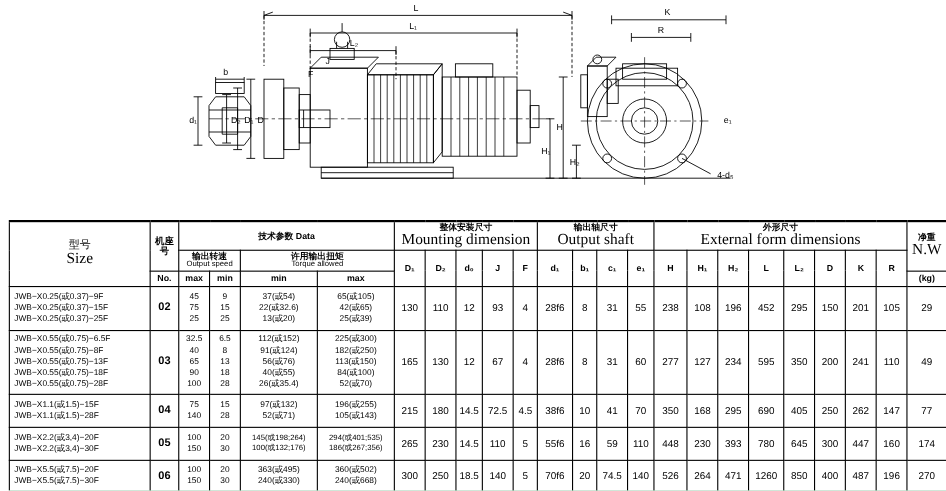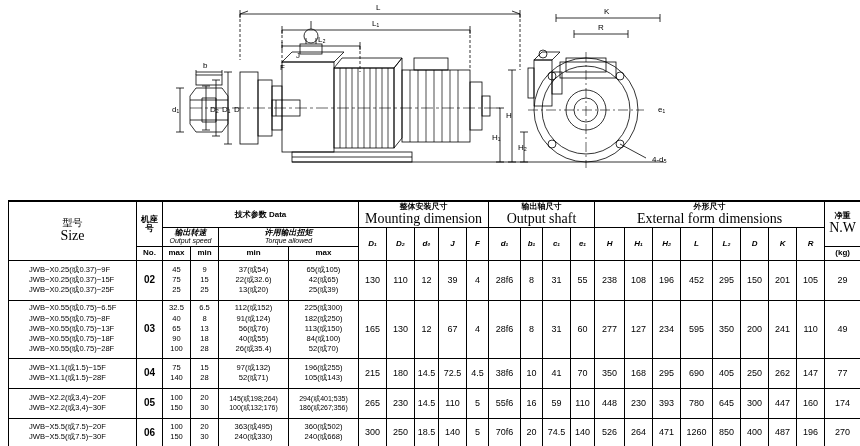--- a/index.html
+++ b/index.html
@@ -17,24 +17,24 @@
 
   
   .table-wrap{position:absolute;left:8px;top:200px;width:844px;}
   table{border-collapse:collapse;width:844px;table-layout:fixed;}
   table, th, td{border:1px solid #000;}
   th,td{padding:0;margin:0;text-align:center;vertical-align:middle;font-size:8px;line-height:1.15;}
   .thick-top{border-top:2px solid #000;}
   .thick-bottom{border-bottom:4px solid #15803d;}
   .hdr1{height:21px;font-size:10px;font-weight:bold;}
   .hdr1 .sub{display:block;font-size:14px;font-weight:normal;font-family:Liberation Serif, serif;}
-  .hdr2{height:17px;font-size:8.5px;font-weight:bold;font-style:italic;}
+  .hdr2{height:17px;font-size:8.5px;font-weight:bold;}
   .hdr2 .sub{display:block;font-size:7px;font-weight:normal;}
   .hdr3{height:14px;font-size:8.5px;font-weight:bold;}
-  .model-cell{text-align:left;padding-left:20px;font-size:7.6px;line-height:1.35;white-space:pre-line;}
+  .model-cell{text-align:left;padding-left:4px;font-size:7.6px;line-height:1.35;white-space:pre-line;}
   .numcol{font-size:7.6px;line-height:1.35;white-space:pre-line;}
   .bigcell{font-size:9px;}
   .size-col{font-size:10px;font-weight:bold;}
   .sm{font-size:7px;}
   .tbl-title-cn{font-size:10px;font-weight:normal;}
   .tbl-title-en{font-size:7.5px;font-weight:normal;}
   .vert{font-size:8.5px;font-weight:bold;line-height:1.05;}
 </style>
 </head>
 <body>
@@ -318,21 +318,21 @@
 25</td>
           <td class="numcol">37(或54)
 22(或32.6)
 13(或20)</td>
           <td class="numcol">65(或105)
 42(或65)
 25(或39)</td>
           <td class="bigcell">130</td>
           <td class="bigcell">110</td>
           <td class="bigcell">12</td>
-          <td class="bigcell">39</td>
+          <td class="bigcell">93</td>
           <td class="bigcell">4</td>
           <td class="bigcell">28f6</td>
           <td class="bigcell">8</td>
           <td class="bigcell">31</td>
           <td class="bigcell">55</td>
           <td class="bigcell">238</td>
           <td class="bigcell">108</td>
           <td class="bigcell">196</td>
           <td class="bigcell">452</td>
           <td class="bigcell">295</td>

